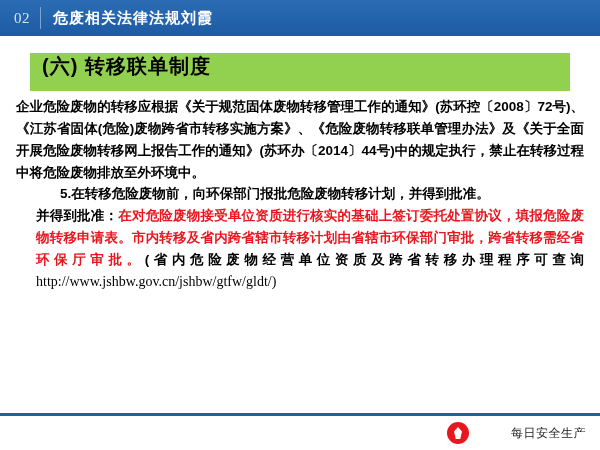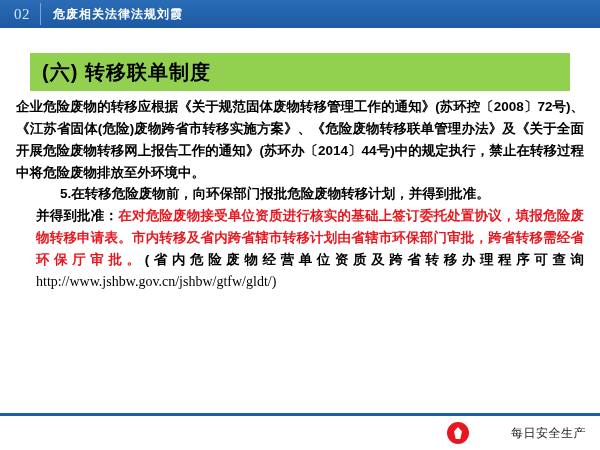--- a/index.html
+++ b/index.html
@@ -21,21 +21,21 @@
     background: #ffffff;
     box-sizing: border-box;
   }
 
   
   .header {
     position: absolute;
     left: 0;
     top: 0;
     width: 600px;
-    height: 28px;
+    height: 36px;
     background: #1f5fa9;
     background: linear-gradient(to bottom, #2a6cb5 0%, #1d5ba4 100%);
     display: flex;
     align-items: center;
     box-sizing: border-box;
   }
   .header-num {
     color: #d7e4f4;
     font-size: 15px;
     margin-left: 14px;
@@ -43,36 +43,36 @@
     font-family: "Liberation Serif", serif;
   }
   .header-divider {
     width: 1px;
     height: 22px;
     background: #7ba4d4;
     margin: 0 12px 0 10px;
   }
   .header-title {
     color: #ffffff;
-    font-size: 12px;
+    font-size: 15px;
     font-weight: bold;
     letter-spacing: 1px;
     font-family: Liberation Mono, monospace;
   }
 
   
   .title-block {
     position: absolute;
     left: 30px;
     top: 53px;
     width: 540px;
     height: 38px;
     background: #92d050;
     display: flex;
-    align-items: center;
+    align-items: flex-start;
     box-sizing: border-box;
   }
   .title-block .title-text {
     font-size: 20px;
     font-weight: bold;
     color: #000000;
     margin-left: 12px;
     letter-spacing: 1px;
   }
 

